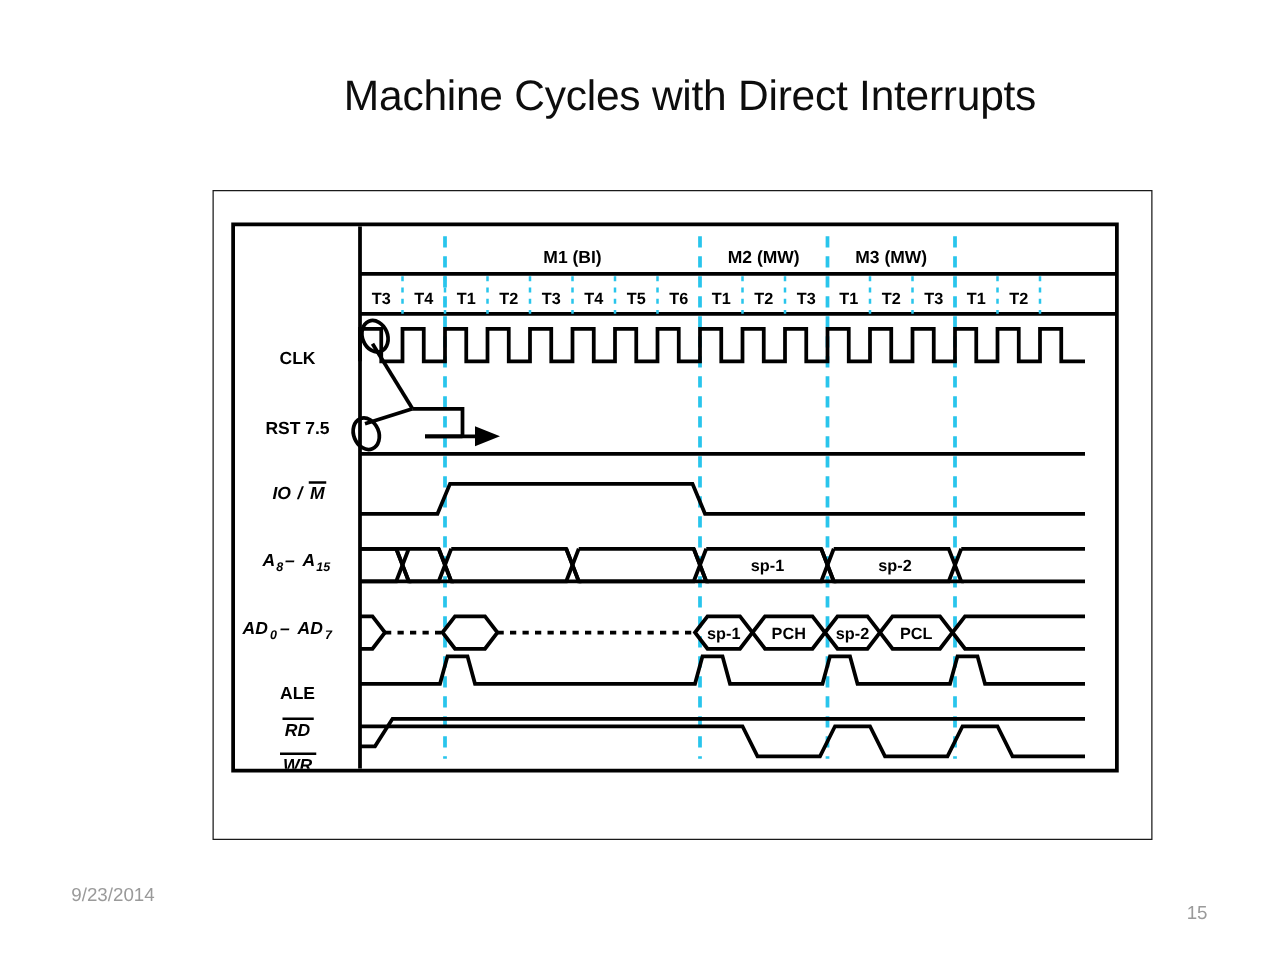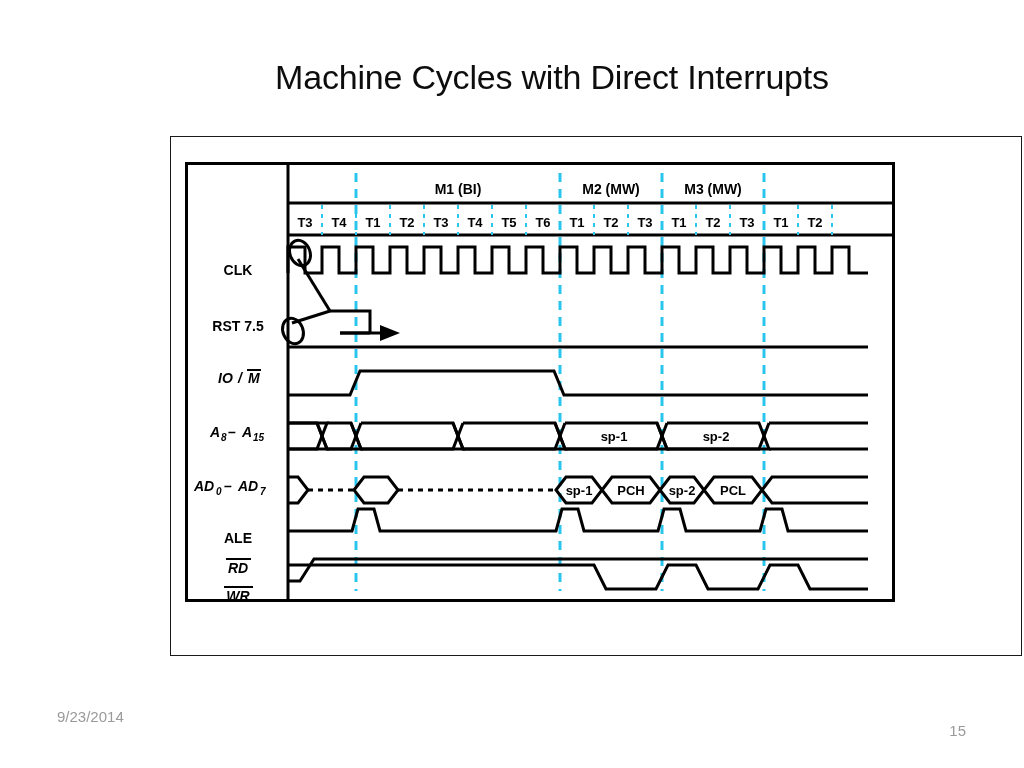--- a/index.html
+++ b/index.html
@@ -14,21 +14,21 @@
     position:absolute;left:0;top:58px;width:1024px;
     text-align:center;
     font-size:34px;font-weight:400;color:#0d0d0d;
     font-family:"Liberation Sans","DejaVu Sans",sans-serif;
     letter-spacing:-0.2px;
     white-space:nowrap;
     padding-left:40px;
   }
   
   #figure-frame{
-    position:absolute;left:170px;top:136px;width:852px;height:520px;
+    position:absolute;left:170px;top:152px;width:752px;height:520px;
     border:1px solid #1a1a1a;background:#ffffff;box-sizing:border-box;
   }
   #diagram-frame{
     position:absolute;left:14px;top:25px;width:710px;height:440px;
     border:3px solid #000000;background:#ffffff;box-sizing:border-box;
   }
   #diagram-svg{position:absolute;left:0;top:0;}
   
   #footer-date{
     position:absolute;left:57px;top:708px;

